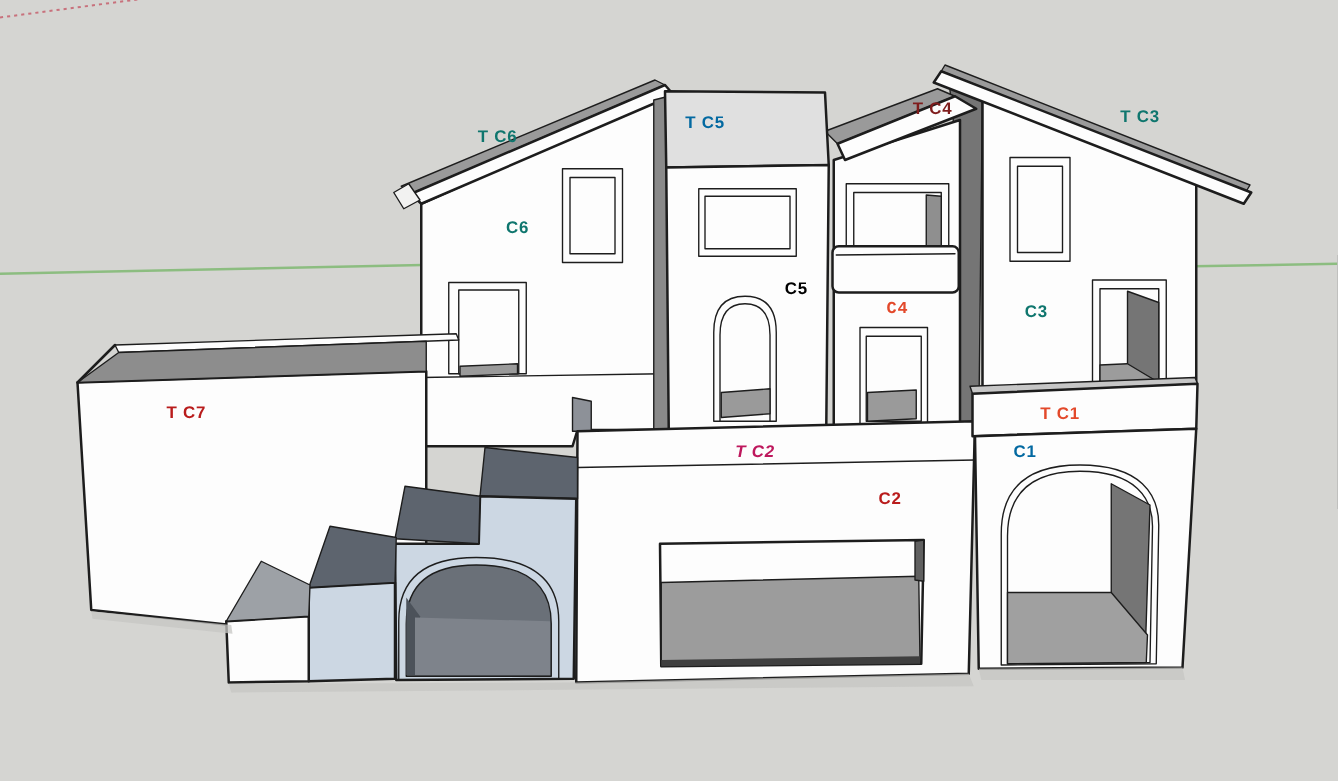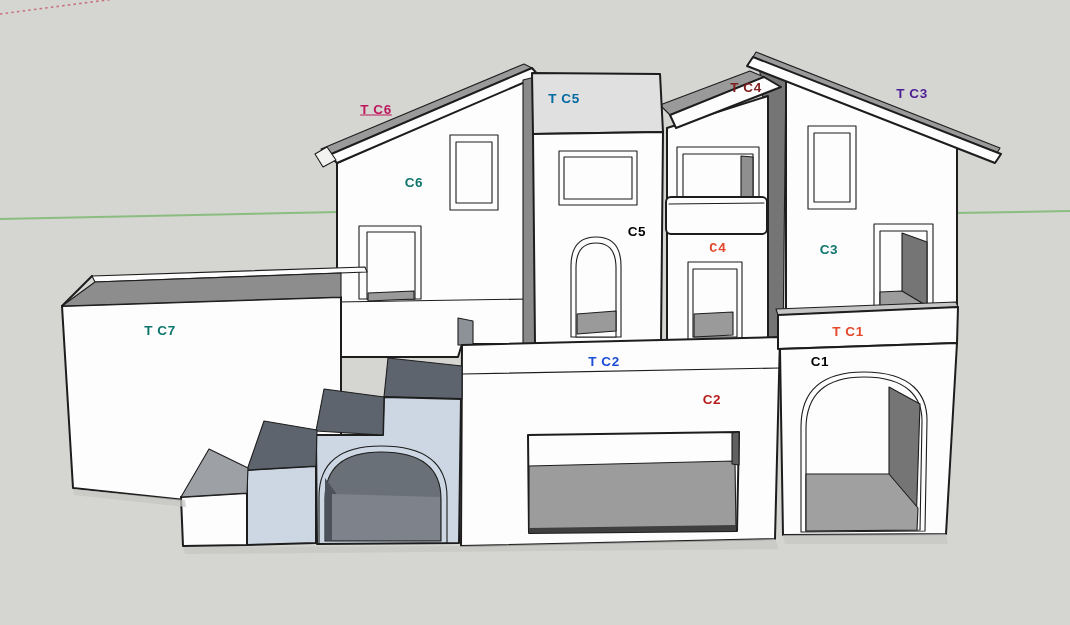--- a/index.html
+++ b/index.html
@@ -145,27 +145,27 @@
     <polygon class="white e2" points="181,497 247,493 247,545 183,546"></polygon>
     <polygon class="tread1 e1" points="181,497 209,449 248,468 247,493"></polygon>
   </g>
 
   <polygon class="gshadow" points="183,547 461,546 775,539 779,549 185,554"></polygon>
   <polygon class="gshadow" points="783,535 946,534 948,544 785,544"></polygon>
   <polygon class="gshadow" points="73,489 185,500 186,507 74,495"></polygon>
 </svg>
 
 <div class="label-layer">
-      <div class="label" style="left: 376px; top: 109px; color: #be185d; text-decoration: underline;">T C6</div>
+      <div class="label" style="left: 398px; top: 109px; color: #0f766e;">T C6</div>
       <div class="label" style="left: 414px; top: 182px; color: #0f766e;">C6</div>
       <div class="label" style="left: 564px; top: 98px; color: #0369a1;">T C5</div>
       <div class="label" style="left: 637px; top: 231px; color: #000000;">C5</div>
       <div class="label" style="left: 722px; top: 87px; color: #7f1d1d; margin-left: 24px;">T C4</div>
       <div class="label" style="left: 718px; top: 248px; color: rgb(227, 73, 43); font-family: Liberation Mono, monospace;">C4</div>
-      <div class="label" style="left: 912px; top: 93px; color: #4c1d95;">T C3</div>
+      <div class="label" style="left: 912px; top: 93px; color: #0f766e;">T C3</div>
       <div class="label" style="left: 829px; top: 249px; color: #0f766e;">C3</div>
-      <div class="label" style="left: 149px; top: 330px; color: #0f766e; margin-left: 11px;">T C7</div>
-      <div class="label" style="left: 604px; top: 361px; color: #1d4ed8;">T C2</div>
+      <div class="label" style="left: 149px; top: 330px; color: #b91c1c;">T C7</div>
+      <div class="label" style="left: 604px; top: 361px; color: #be185d; font-style: italic;">T C2</div>
       <div class="label" style="left: 712px; top: 399px; color: #b91c1c;">C2</div>
       <div class="label" style="left: 848px; top: 331px; color: rgb(227, 73, 43);">T C1</div>
-      <div class="label" style="left: 820px; top: 361px; color: #000000;">C1</div>
+      <div class="label" style="left: 820px; top: 361px; color: #0369a1;">C1</div>
     </div>
 </div>
 
 </body></html>

